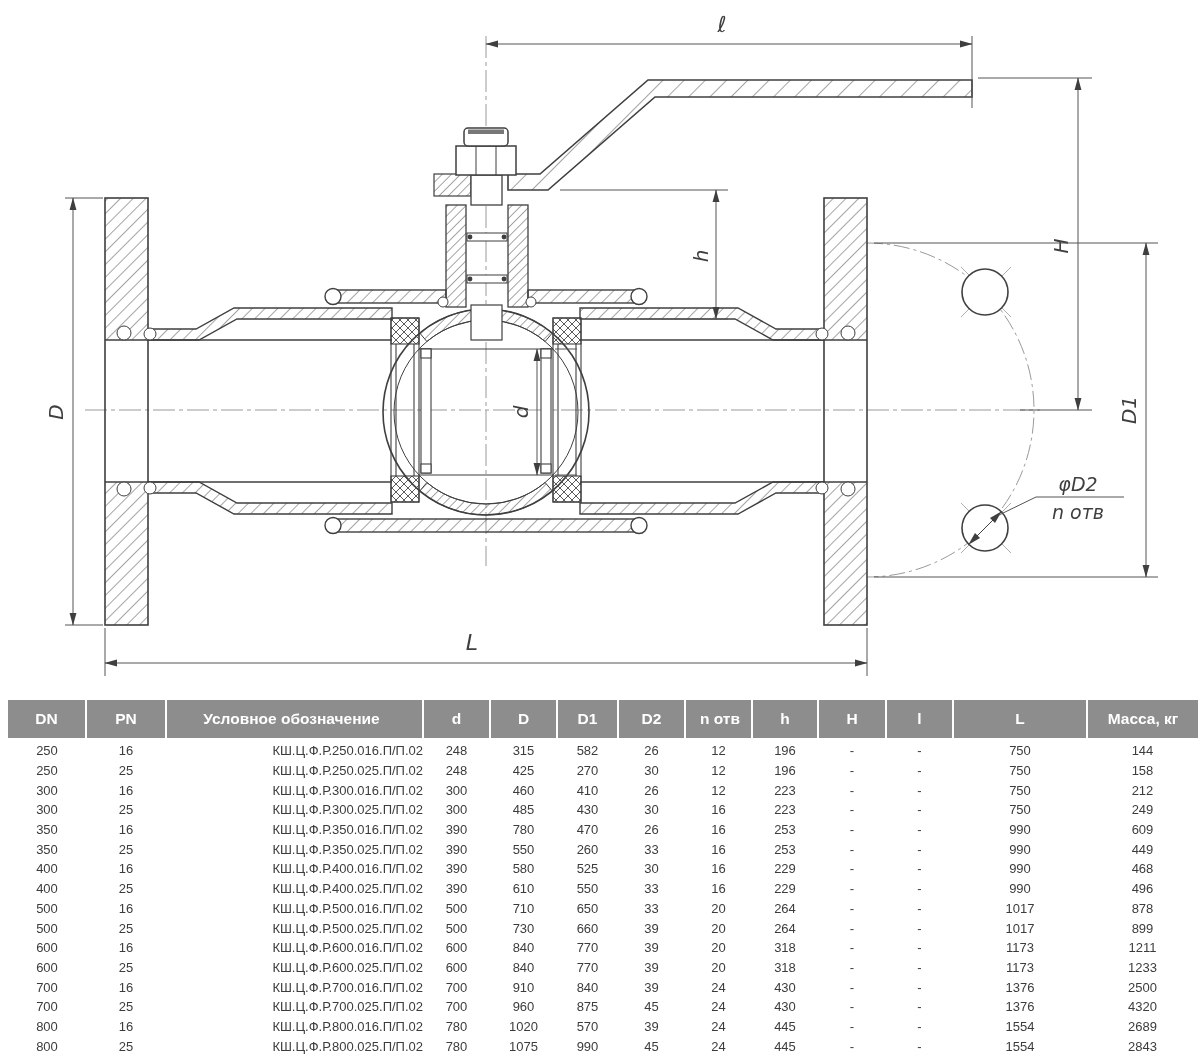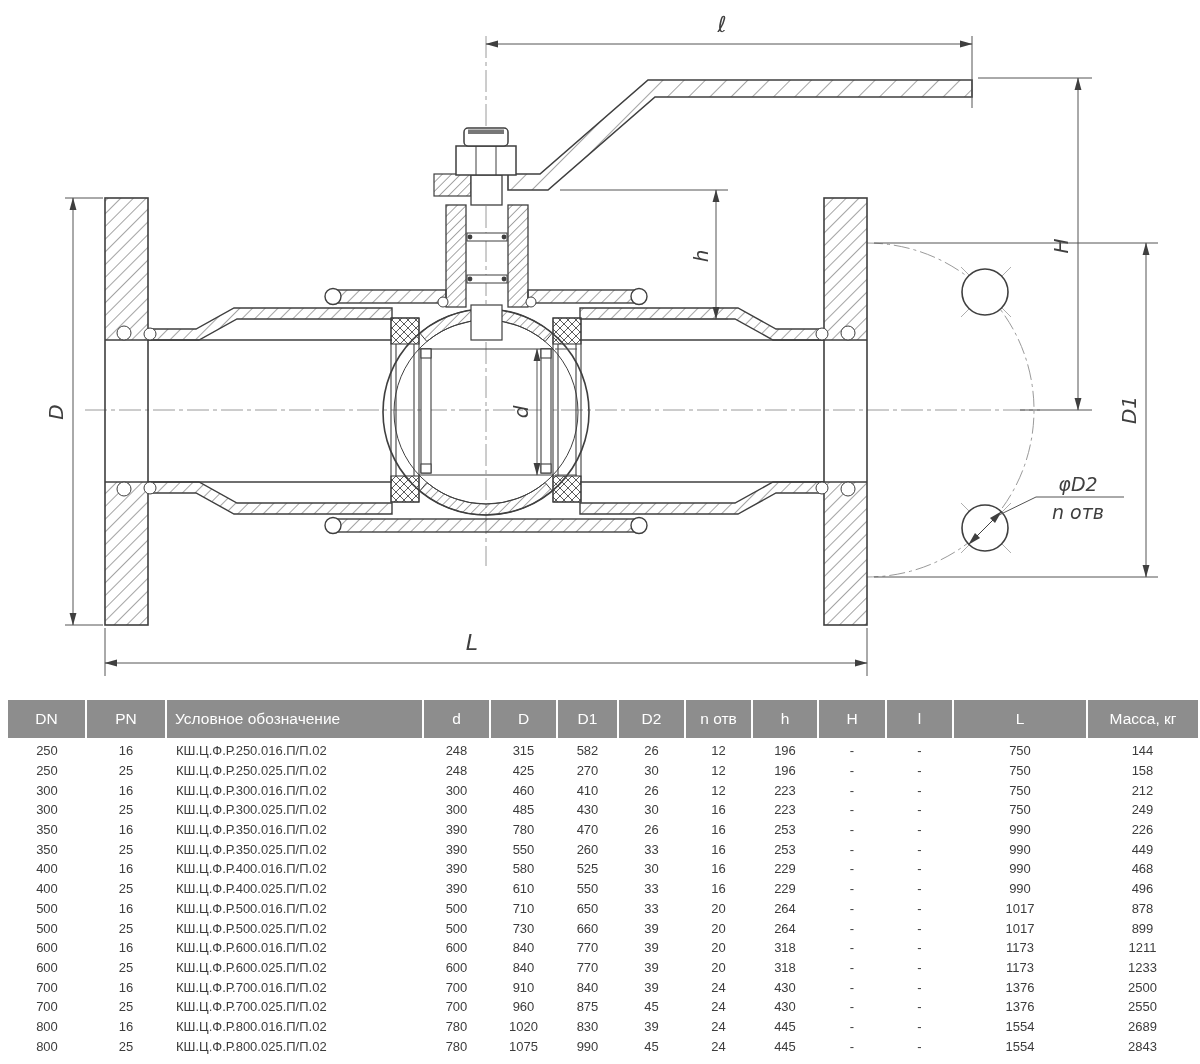--- a/index.html
+++ b/index.html
@@ -5,28 +5,28 @@
   html,body{margin:0;padding:0;background:#fff;}
   body{width:1200px;height:1064px;overflow:hidden;
        font-family:"Liberation Sans",sans-serif;color:#3c3c3c;}
   .drawing-wrap{width:1200px;height:700px;position:relative;}
   svg{display:block;}
   .dimtext{font-family:"DejaVu Sans",sans-serif;font-style:italic;
            fill:#3f3f3f;}
   
   .tbl-wrap{width:1200px;padding-left:8px;box-sizing:border-box;}
   table{border-collapse:collapse;table-layout:fixed;width:1190px;}
-  thead th{background:#8d8d8d;color:#fff;font-size:15.5px;font-weight:normal;
+  thead th{background:#8d8d8d;color:#fff;font-size:15.5px;font-weight:bold;
            height:38px;border-right:2px solid #fff;border-bottom:3px solid #fff;
            text-align:center;padding:0 14px;white-space:nowrap;overflow:hidden;}
   thead th:last-child{border-right:none;}
   tbody td{font-size:13px;height:19.7px;text-align:center;padding:0;
            color:#3c3c3c;white-space:nowrap;overflow:hidden;}
-  tbody td.c-left{text-align:left;padding-left:10px;}
-  thead th.c-left{text-align:left;padding-left:8px;}
+  tbody td.c-left{text-align:right;padding-left:10px;}
+  thead th.c-left{text-align:center;padding-left:8px;}
 </style>
 </head>
 <body>
 
 <div class="drawing-wrap">
 <svg width="1200" height="700" viewBox="0 0 1200 700">
   <defs>
     <marker id="mA" viewBox="0 0 12 8" refX="11.5" refY="4" markerWidth="13" markerHeight="9" orient="auto-start-reverse">
       <path d="M12,4 L0,0.7 L0,7.3 Z" fill="#3f3f3f"></path>
     </marker>
@@ -323,21 +323,21 @@
           <td class="c-left">КШ.Ц.Ф.Р.350.016.П/П.02</td>
           <td>390</td>
           <td>780</td>
           <td>470</td>
           <td>26</td>
           <td>16</td>
           <td>253</td>
           <td>-</td>
           <td>-</td>
           <td>990</td>
-          <td>226</td>
+          <td>609</td>
         </tr>
         <tr>
           <td>350</td>
           <td>25</td>
           <td class="c-left">КШ.Ц.Ф.Р.350.025.П/П.02</td>
           <td>390</td>
           <td>550</td>
           <td>260</td>
           <td>33</td>
           <td>16</td>
@@ -458,29 +458,29 @@
           <td class="c-left">КШ.Ц.Ф.Р.700.025.П/П.02</td>
           <td>700</td>
           <td>960</td>
           <td>875</td>
           <td>45</td>
           <td>24</td>
           <td>430</td>
           <td>-</td>
           <td>-</td>
           <td>1376</td>
-          <td>2550</td>
+          <td>4320</td>
         </tr>
         <tr>
           <td>800</td>
           <td>16</td>
           <td class="c-left">КШ.Ц.Ф.Р.800.016.П/П.02</td>
           <td>780</td>
           <td>1020</td>
-          <td>830</td>
+          <td>570</td>
           <td>39</td>
           <td>24</td>
           <td>445</td>
           <td>-</td>
           <td>-</td>
           <td>1554</td>
           <td>2689</td>
         </tr>
         <tr>
           <td>800</td>

